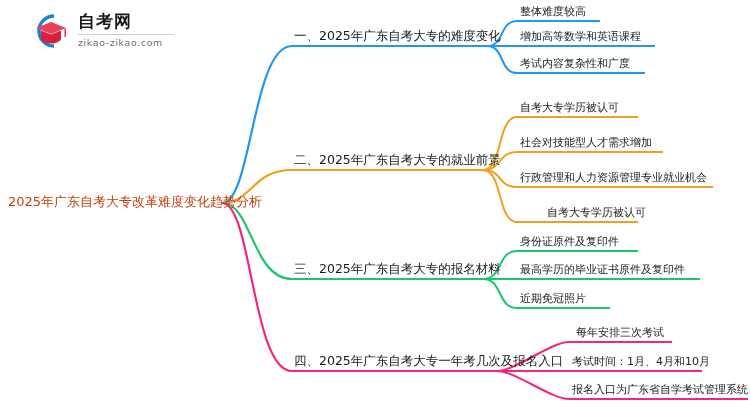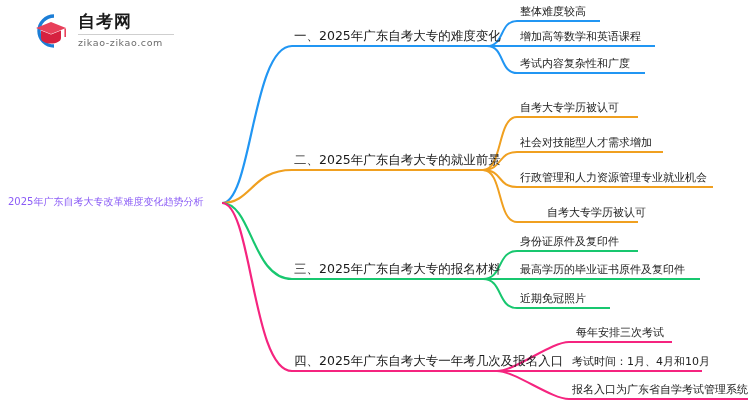--- a/index.html
+++ b/index.html
@@ -68,24 +68,24 @@
   }
 
   
   .node {
     position: absolute;
     white-space: nowrap;
     font-family: "DejaVu Sans", "Liberation Sans", sans-serif;
     color: #1f1f1f;
   }
   .node-root {
-    font-size: 10px;
+    font-size: 13px;
     line-height: 16px;
     font-weight: 500;
-    color: #8b5cf6;
+    color: #c2410c;
   }
   .node-l2 {
     font-size: 12.5px;
     line-height: 15px;
     padding-bottom: 4px;
     color: #1a1a1a;
   }
   .node-l3 {
     font-size: 11px;
     line-height: 15px;

